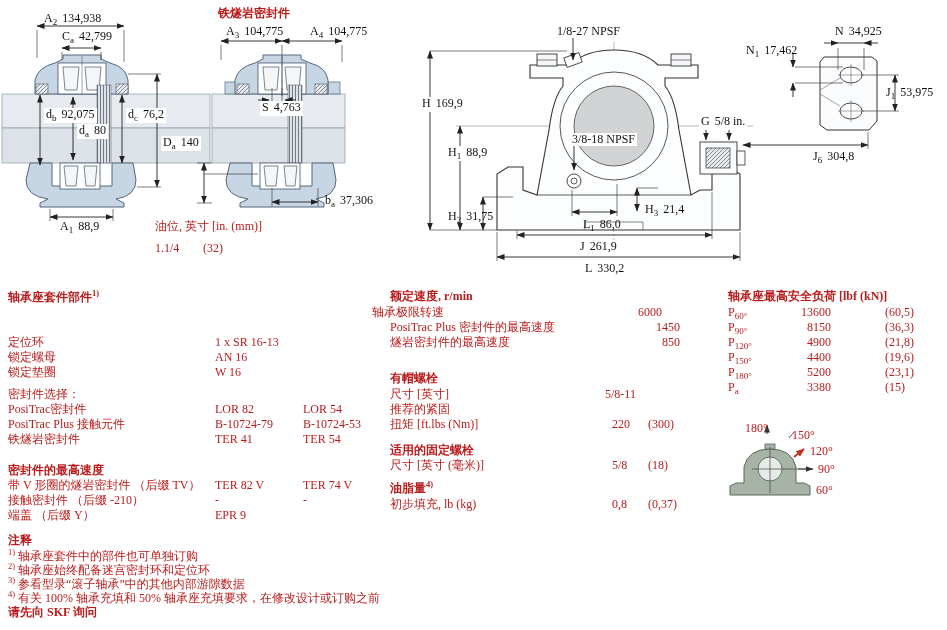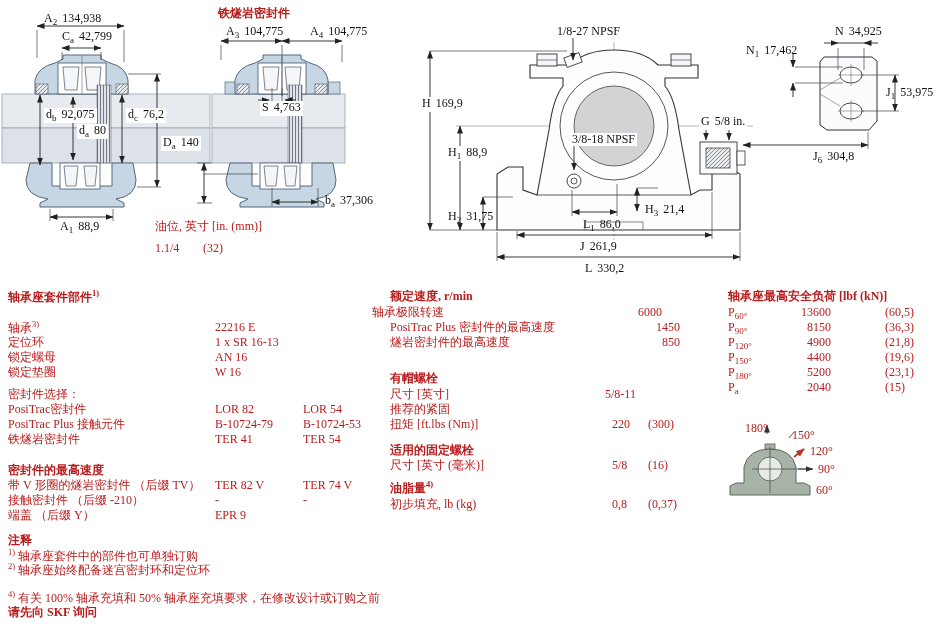--- a/index.html
+++ b/index.html
@@ -210,21 +210,20 @@
   <div class="dim" style="left:583px;top:218px"><span>L</span><sub>1</sub><span class="v">86,0</span></div>
   <div class="dim" style="left:580px;top:240px"><span>J</span><sub></sub><span class="v">261,9</span></div>
   <div class="dim" style="left:585px;top:262px"><span>L</span><sub></sub><span class="v">330,2</span></div>
 
   <div class="dim" style="left:835px;top:25px"><span>N</span><sub></sub><span class="v">34,925</span></div>
   <div class="dim" style="left:746px;top:44px"><span>N</span><sub>1</sub><span class="v">17,462</span></div>
   <div class="dim" style="left:886px;top:86px"><span>J</span><sub>1</sub><span class="v">53,975</span></div>
   <div class="dim" style="left:813px;top:150px"><span>J</span><sub>6</sub><span class="v">304,8</span></div>
 
   <div class="t b" style="left:8px;top:289px"><span>轴承座套件部件</span><sup>1)</sup></div>
-  <div class="t" style="left:8px;top:320px;width:380px"><span>轴承</span><sup>3)</sup><span class="va c1a">22216 E</span></div>
   <div class="t" style="left:8px;top:335px;width:380px"><span>定位环</span><span class="va c1a">1 x SR 16-13</span></div>
   <div class="t" style="left:8px;top:350px;width:380px"><span>锁定螺母</span><span class="va c1a">AN 16</span></div>
   <div class="t" style="left:8px;top:365px;width:380px"><span>锁定垫圈</span><span class="va c1a">W 16</span></div>
 
   <div class="t" style="left:8px;top:387px">密封件选择：</div>
   <div class="t" style="left:8px;top:402px;width:380px"><span>PosiTrac密封件</span><span class="va c1a">LOR 82</span><span class="va c1b">LOR 54</span></div>
   <div class="t" style="left:8px;top:417px;width:380px"><span>PosiTrac Plus 接触元件</span><span class="va c1a">B-10724-79</span><span class="va c1b">B-10724-53</span></div>
   <div class="t" style="left:8px;top:432px;width:380px"><span>铁燧岩密封件</span><span class="va c1a">TER 41</span><span class="va c1b">TER 54</span></div>
 
   <div class="t b" style="left:8px;top:463px">密封件的最高速度</div>
@@ -236,32 +235,32 @@
   <div class="t" style="left:372px;top:305px;width:300px"><span>轴承极限转速</span><span class="va c2r">6000</span></div>
   <div class="t" style="left:390px;top:320px;width:300px"><span>PosiTrac Plus 密封件的最高速度</span><span class="va c2r">1450</span></div>
   <div class="t" style="left:390px;top:335px;width:300px"><span>燧岩密封件的最高速度</span><span class="va c2r">850</span></div>
 
   <div class="t b" style="left:390px;top:371px">有帽螺栓</div>
   <div class="t" style="left:390px;top:387px;width:300px"><span>尺寸 [英寸]</span><span class="va c2v">5/8-11</span></div>
   <div class="t" style="left:390px;top:402px">推荐的紧固</div>
   <div class="t" style="left:390px;top:417px;width:300px"><span>扭矩 [ft.lbs (Nm)]</span><span class="va c2x">220</span><span class="va c2y">(300)</span></div>
 
   <div class="t b" style="left:390px;top:443px">适用的固定螺栓</div>
-  <div class="t" style="left:390px;top:458px;width:300px"><span>尺寸 [英寸 (毫米)]</span><span class="va c2x">5/8</span><span class="va c2y">(16)</span></div>
+  <div class="t" style="left:390px;top:458px;width:300px"><span>尺寸 [英寸 (毫米)]</span><span class="va c2x">5/8</span><span class="va c2y">(18)</span></div>
 
   <div class="t b" style="left:390px;top:480px"><span>油脂量</span><sup>4)</sup></div>
   <div class="t" style="left:390px;top:497px;width:300px"><span>初步填充, lb (kg)</span><span class="va c2x">0,8</span><span class="va c2y">(0,37)</span></div>
 
   <div class="t b" style="left:728px;top:289px">轴承座最高安全负荷 [lbf (kN)]</div>
   <div class="t" style="left:728px;top:305px;width:215px"><span>P</span><sub>60°</sub><span class="va c3v">13600</span><span class="va c3w">(60,5)</span></div>
   <div class="t" style="left:728px;top:320px;width:215px"><span>P</span><sub>90°</sub><span class="va c3v">8150</span><span class="va c3w">(36,3)</span></div>
   <div class="t" style="left:728px;top:335px;width:215px"><span>P</span><sub>120°</sub><span class="va c3v">4900</span><span class="va c3w">(21,8)</span></div>
   <div class="t" style="left:728px;top:350px;width:215px"><span>P</span><sub>150°</sub><span class="va c3v">4400</span><span class="va c3w">(19,6)</span></div>
   <div class="t" style="left:728px;top:365px;width:215px"><span>P</span><sub>180°</sub><span class="va c3v">5200</span><span class="va c3w">(23,1)</span></div>
-  <div class="t" style="left:728px;top:380px;width:215px"><span>P</span><sub>a</sub><span class="va c3v">2040</span><span class="va c3w">(15)</span></div>
+  <div class="t" style="left:728px;top:380px;width:215px"><span>P</span><sub>a</sub><span class="va c3v">3380</span><span class="va c3w">(15)</span></div>
 
   <svg style="left:720px;top:405px" width="227" height="110" viewBox="0 0 227 110">
     <defs>
       <marker id="mE2" markerWidth="8" markerHeight="8" refX="7.5" refY="4" orient="auto" markerUnits="userSpaceOnUse">
           <path d="M0,1 L8,4 L0,7 Z" fill="#333"></path>
         </marker>
       <marker id="mR" markerWidth="9" markerHeight="9" refX="8" refY="4.5" orient="auto" markerUnits="userSpaceOnUse">
           <path d="M0,1 L9,4.5 L0,8 Z" fill="#c03226"></path>
         </marker>
     </defs>
@@ -279,16 +278,17 @@
   </svg>
   <div class="t" style="left:745px;top:421px">180°</div>
   <div class="t" style="left:792px;top:428px">150°</div>
   <div class="t" style="left:810px;top:444px">120°</div>
   <div class="t" style="left:818px;top:462px">90°</div>
   <div class="t" style="left:816px;top:483px">60°</div>
 
   <div class="t b" style="left:8px;top:533px">注释</div>
   <div class="t" style="left:8px;top:548px"><sup>1)</sup> <span>轴承座套件中的部件也可单独订购</span></div>
   <div class="t" style="left:8px;top:562px"><sup>2)</sup> <span>轴承座始终配备迷宫密封环和定位环</span></div>
+  <div class="t" style="left:8px;top:576px"><sup>3)</sup> <span>参看型录“滚子轴承”中的其他内部游隙数据</span></div>
   <div class="t" style="left:8px;top:590px"><sup>4)</sup> <span>有关 100% 轴承充填和 50% 轴承座充填要求，在修改设计或订购之前</span></div>
   <div class="t b" style="left:8px;top:605px">请先向 SKF 询问</div>
 
 </div>
 
 </body></html>

